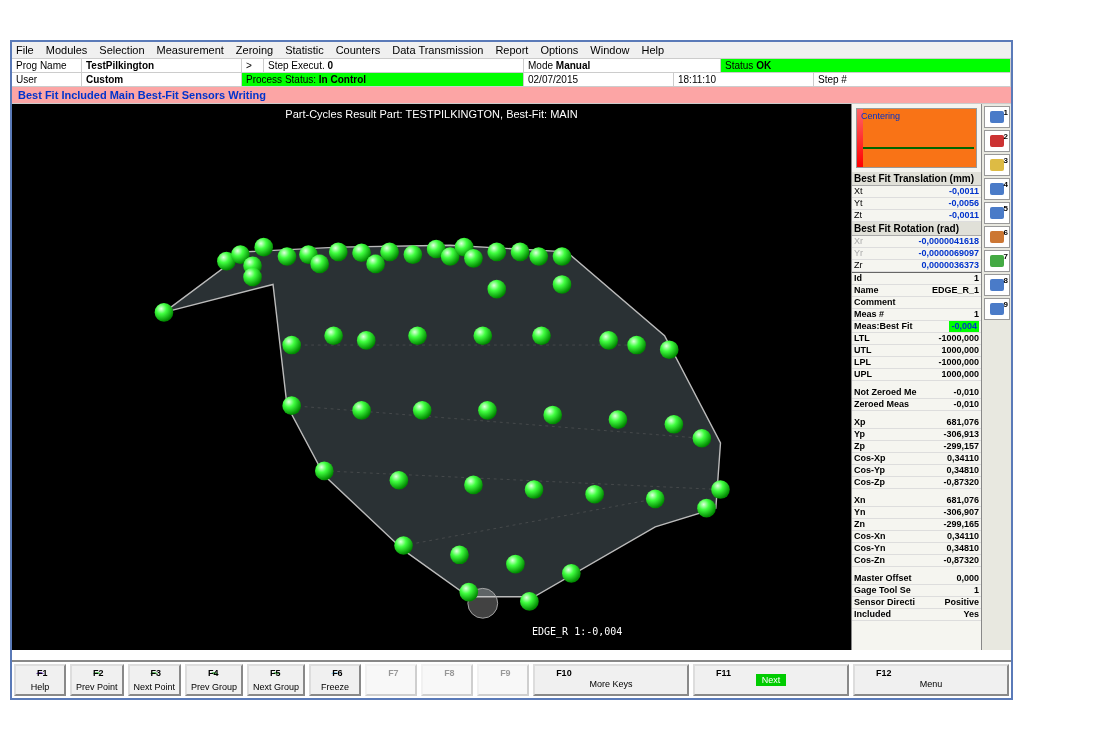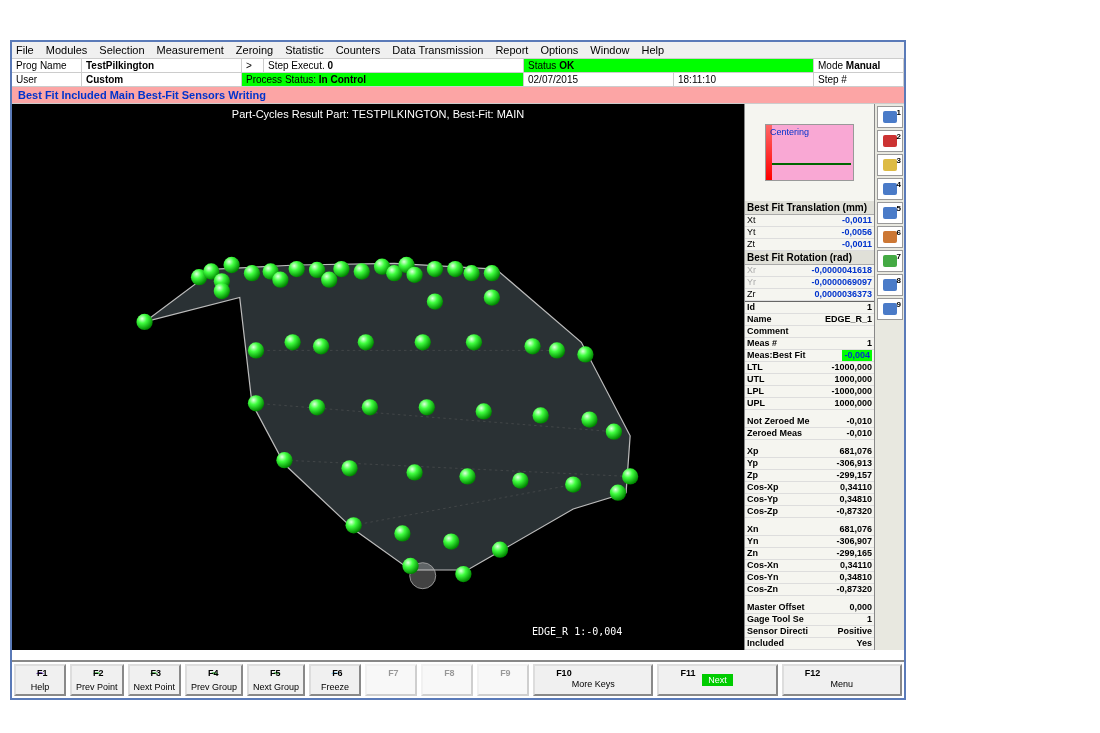--- a/index.html
+++ b/index.html
@@ -1,17 +1,17 @@
 <!DOCTYPE html>
 <html><head>
 <meta charset="utf-8">
 <style>
 * { box-sizing: border-box; margin: 0; padding: 0; font-family: Arial, sans-serif; }
 body { background: #fff; width: 1100px; height: 733px; overflow: hidden; position: relative; }
-.app-window { position: absolute; top: 40px; left: 10px; width: 896px; height: 660px; border: 2px solid #5a7ab8; background: #fff; }
+.app-window { position: absolute; top: 40px; left: 10px; width: 1003px; height: 660px; border: 2px solid #5a7ab8; background: #fff; }
 .menubar { background: #f0f0f0; border-bottom: 1px solid #ccc; font-size: 11px; padding: 2px 4px; display: flex; gap: 12px; }
 .menubar span { cursor: default; }
 .info-rows { font-size: 10px; }
 .info-row { display: flex; border-bottom: 1px solid #ccc; height: 14px; line-height: 14px; }
 .info-cell { border-right: 1px solid #ccc; padding: 0 4px; overflow: hidden; white-space: nowrap; }
 .green-bg { background: #00ff00; }
 .status-bar { font-size: 11px; color: #0033cc; font-weight: bold; padding: 2px 6px; border-bottom: 1px solid #ccc; background: #fca5a5; }
 .main-area { display: flex; height: calc(100% - 110px); }
 .viewport { flex: 1; background: #000; position: relative; }
 .viewport-title { color: #fff; font-size: 11px; text-align: center; padding: 4px; }
@@ -20,21 +20,21 @@
 .side-panel { width: 130px; background: #f5f5f0; border-left: 1px solid #888; font-size: 9px; display: flex; flex-direction: column; overflow: hidden; }
 .side-icons { width: 30px; background: #e8e8e0; border-left: 1px solid #888; display: flex; flex-direction: column; gap: 2px; padding: 2px; }
 .side-icon { width: 26px; height: 22px; border: 1px solid #999; background: #fff; display: flex; align-items: center; justify-content: center; font-size: 8px; position: relative; }
 .side-icon .num { position: absolute; right: 1px; top: 1px; font-size: 8px; font-weight: bold; }
 .panel-header { font-weight: bold; font-size: 10px; background: #e0e0d8; border-bottom: 1px solid #aaa; padding: 1px 2px; }
 .panel-row { display: flex; justify-content: space-between; border-bottom: 1px solid #ddd; padding: 0 2px; line-height: 11px; }
 .panel-row .k { color: #000; }
 .panel-row .v { color: #0033cc; font-weight: bold; text-align: right; }
 .panel-row .v.black { color: #000; }
 .panel-row.green-v .v { background: #00ff00; padding: 0 2px; }
-.chart-mini { height: 60px; background: #f9a8d4; border: 1px solid #999; margin: 20px; position: relative; }
+.chart-mini { height: 60px; background: #f97316; border: 1px solid #999; margin: 4px; position: relative; }
 .chart-mini .label { position: absolute; top: 2px; left: 4px; color: #0033cc; font-size: 9px; }
 .chart-mini .redbar { position: absolute; left: 0; top: 0; width: 6px; height: 100%; background: linear-gradient(#ff6666, #ff0000); }
 .chart-mini .line { position: absolute; top: 38px; left: 6px; right: 2px; height: 2px; background: linear-gradient(to right, #006600 0%, #006600 100%); }
 .fkey-bar { position: absolute; bottom: 0; left: 0; right: 0; height: 38px; border-top: 2px solid #888; background: #fff; display: flex; font-size: 9px; }
 .fkey { border: 2px outset #ddd; margin: 2px; padding: 2px 4px; display: flex; flex-direction: column; align-items: center; justify-content: center; min-width: 52px; background: #f0f0f0; position: relative; }
 .fkey.wide { flex: 1; }
 .fkey .fk-label { font-weight: bold; position: absolute; top: 2px; left: 21px; }
 .fkey .fk-text { margin-top: 8px; }
 .fkey .fk-icon { width: 18px; height: 14px; margin-top: 2px; }
 .next-badge { background: #00cc00; color: #fff; padding: 1px 6px; font-size: 9px; }
@@ -58,22 +58,22 @@
       <span>Window</span>
       <span>Help</span>
     </div>
 
   <div class="info-rows">
     <div class="info-row">
       <div class="info-cell" style="width:70px">Prog Name</div>
       <div class="info-cell" style="width:160px;font-weight:bold">TestPilkington</div>
       <div class="info-cell" style="width:22px">&gt;</div>
       <div class="info-cell" style="width:260px"><span>Step Execut.</span>  <b>0</b></div>
+      <div class="info-cell" style="flex:1"><span>Mode</span>  <b>Manual</b></div>
       <div class="info-cell green-bg" style="width:290px"><span>Status</span>  <b>OK</b></div>
-      <div class="info-cell" style="flex:1"><span>Mode</span>  <b>Manual</b></div>
     </div>
     <div class="info-row">
       <div class="info-cell" style="width:70px">User</div>
       <div class="info-cell" style="width:160px;font-weight:bold">Custom</div>
       <div class="info-cell green-bg" style="width:282px"><span>Process Status:</span> <b>In Control</b></div>
       <div class="info-cell" style="width:150px">02/07/2015</div>
       <div class="info-cell" style="width:140px">18:11:10</div>
       <div class="info-cell" style="flex:1">Step #</div>
     </div>
   </div>

